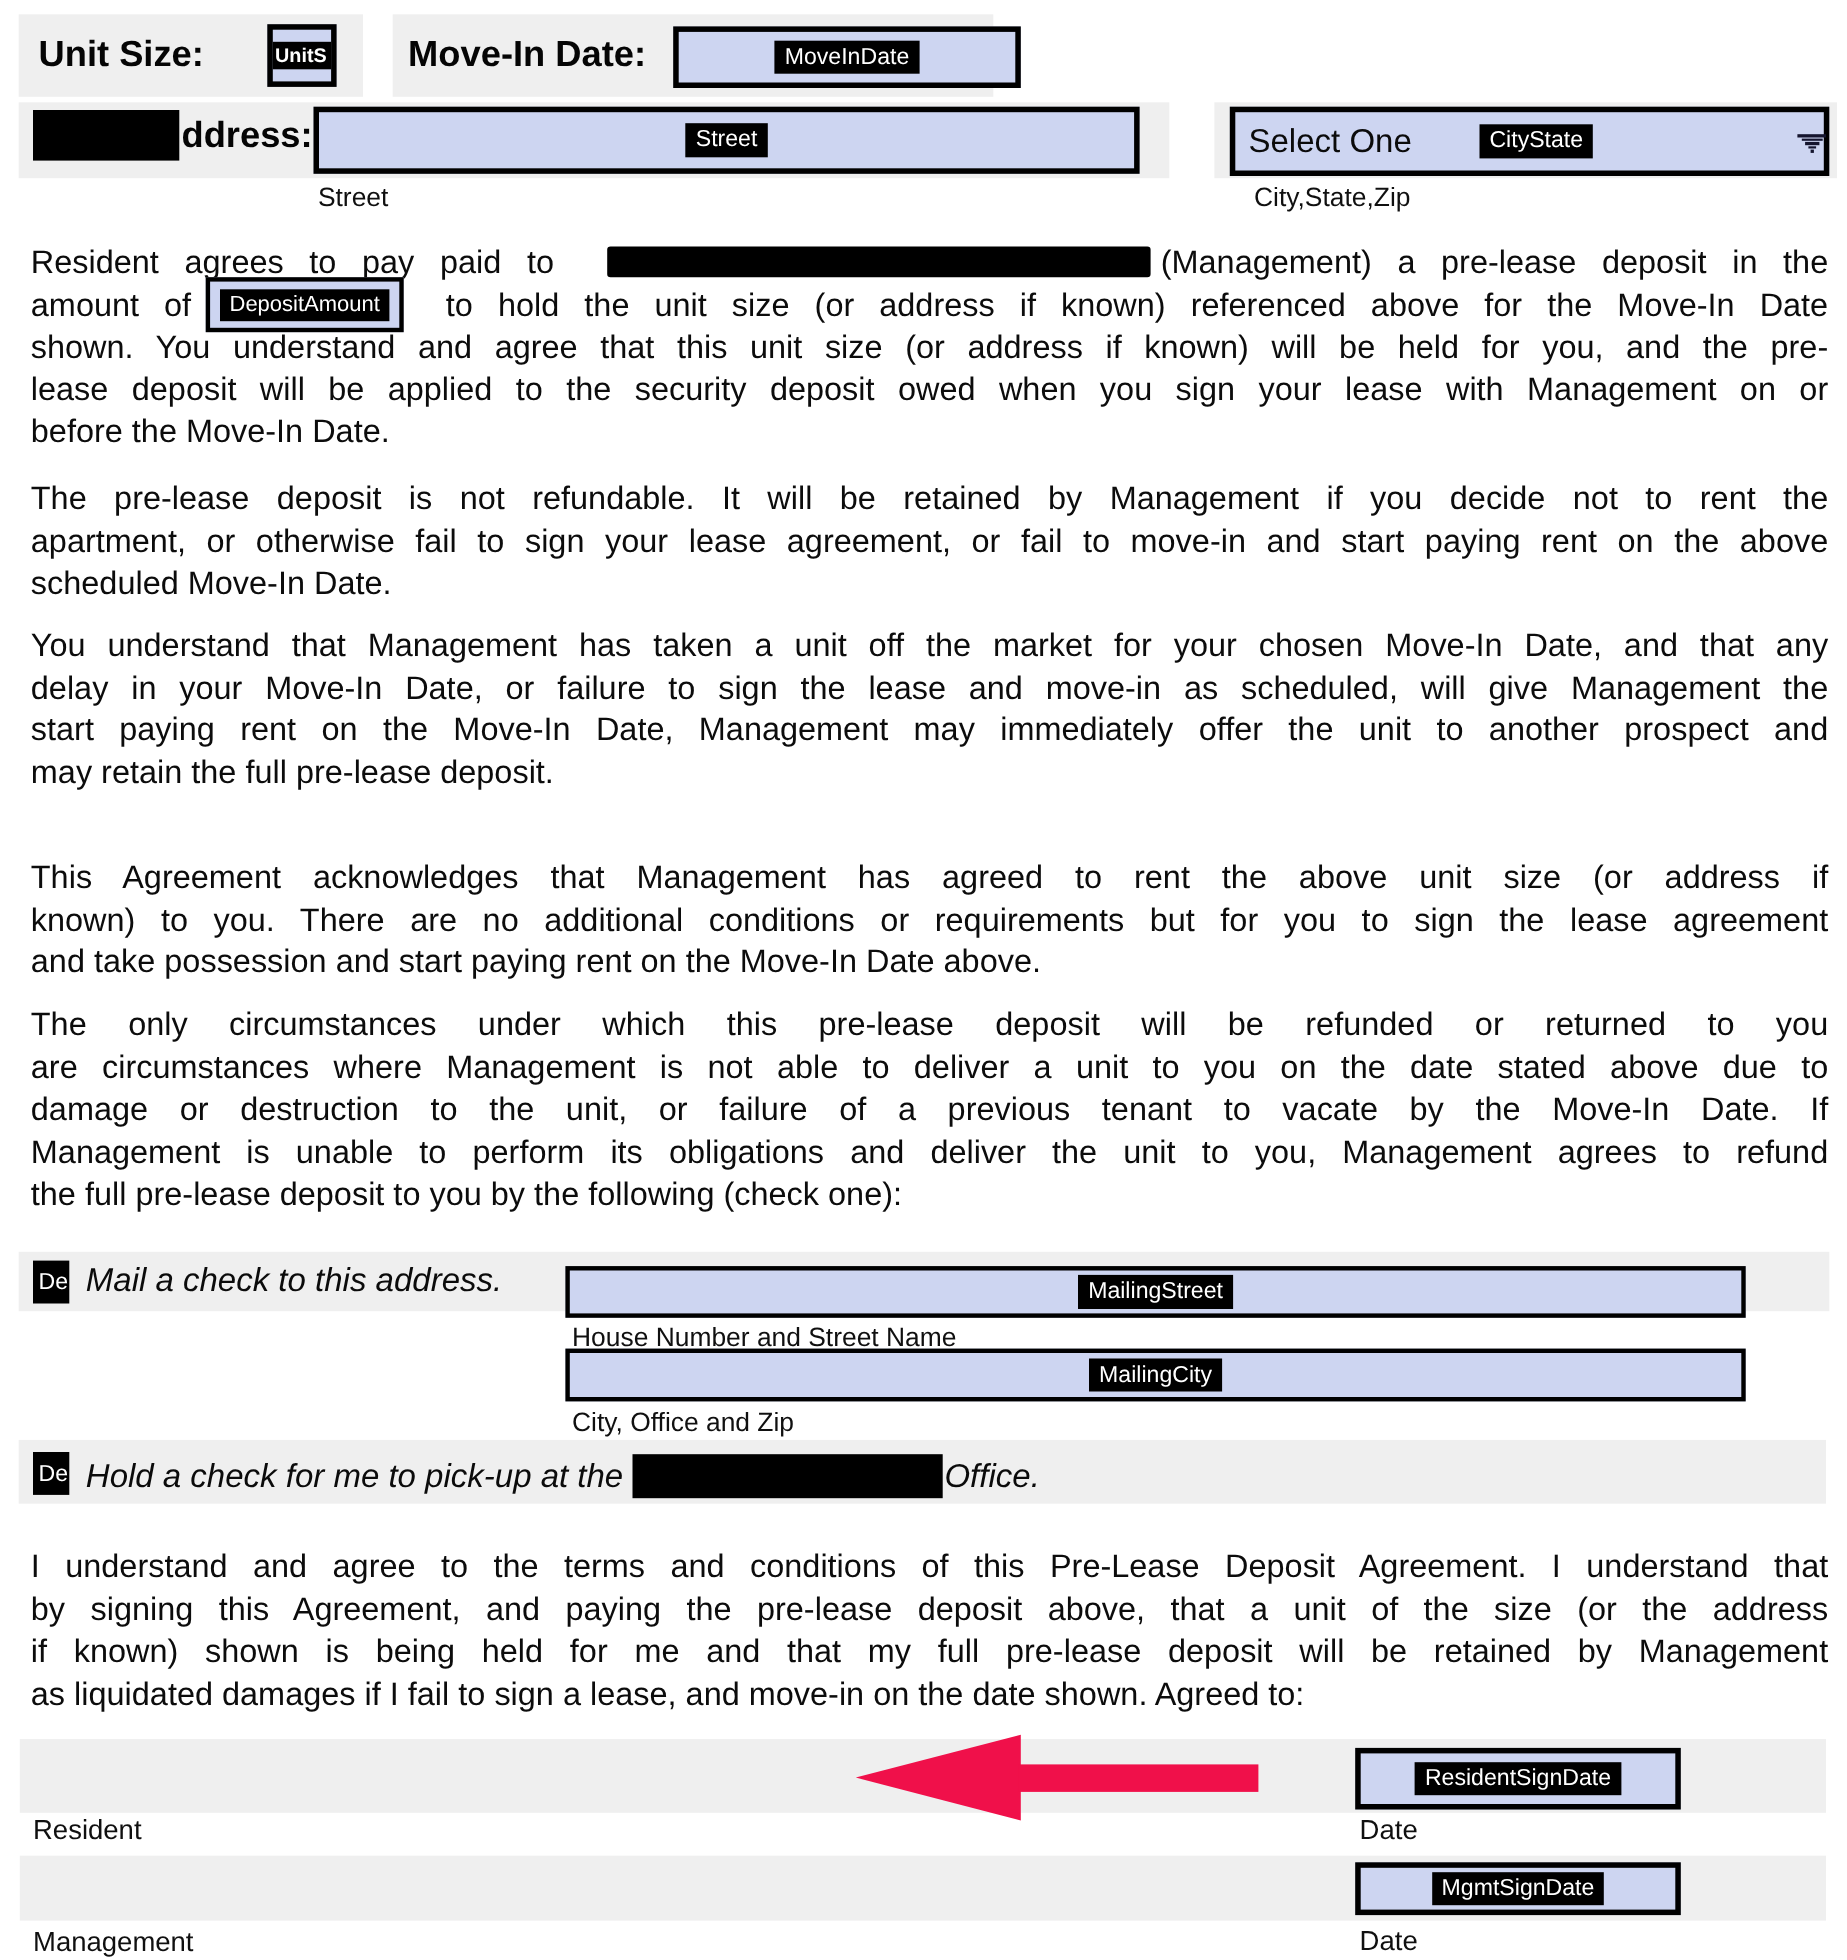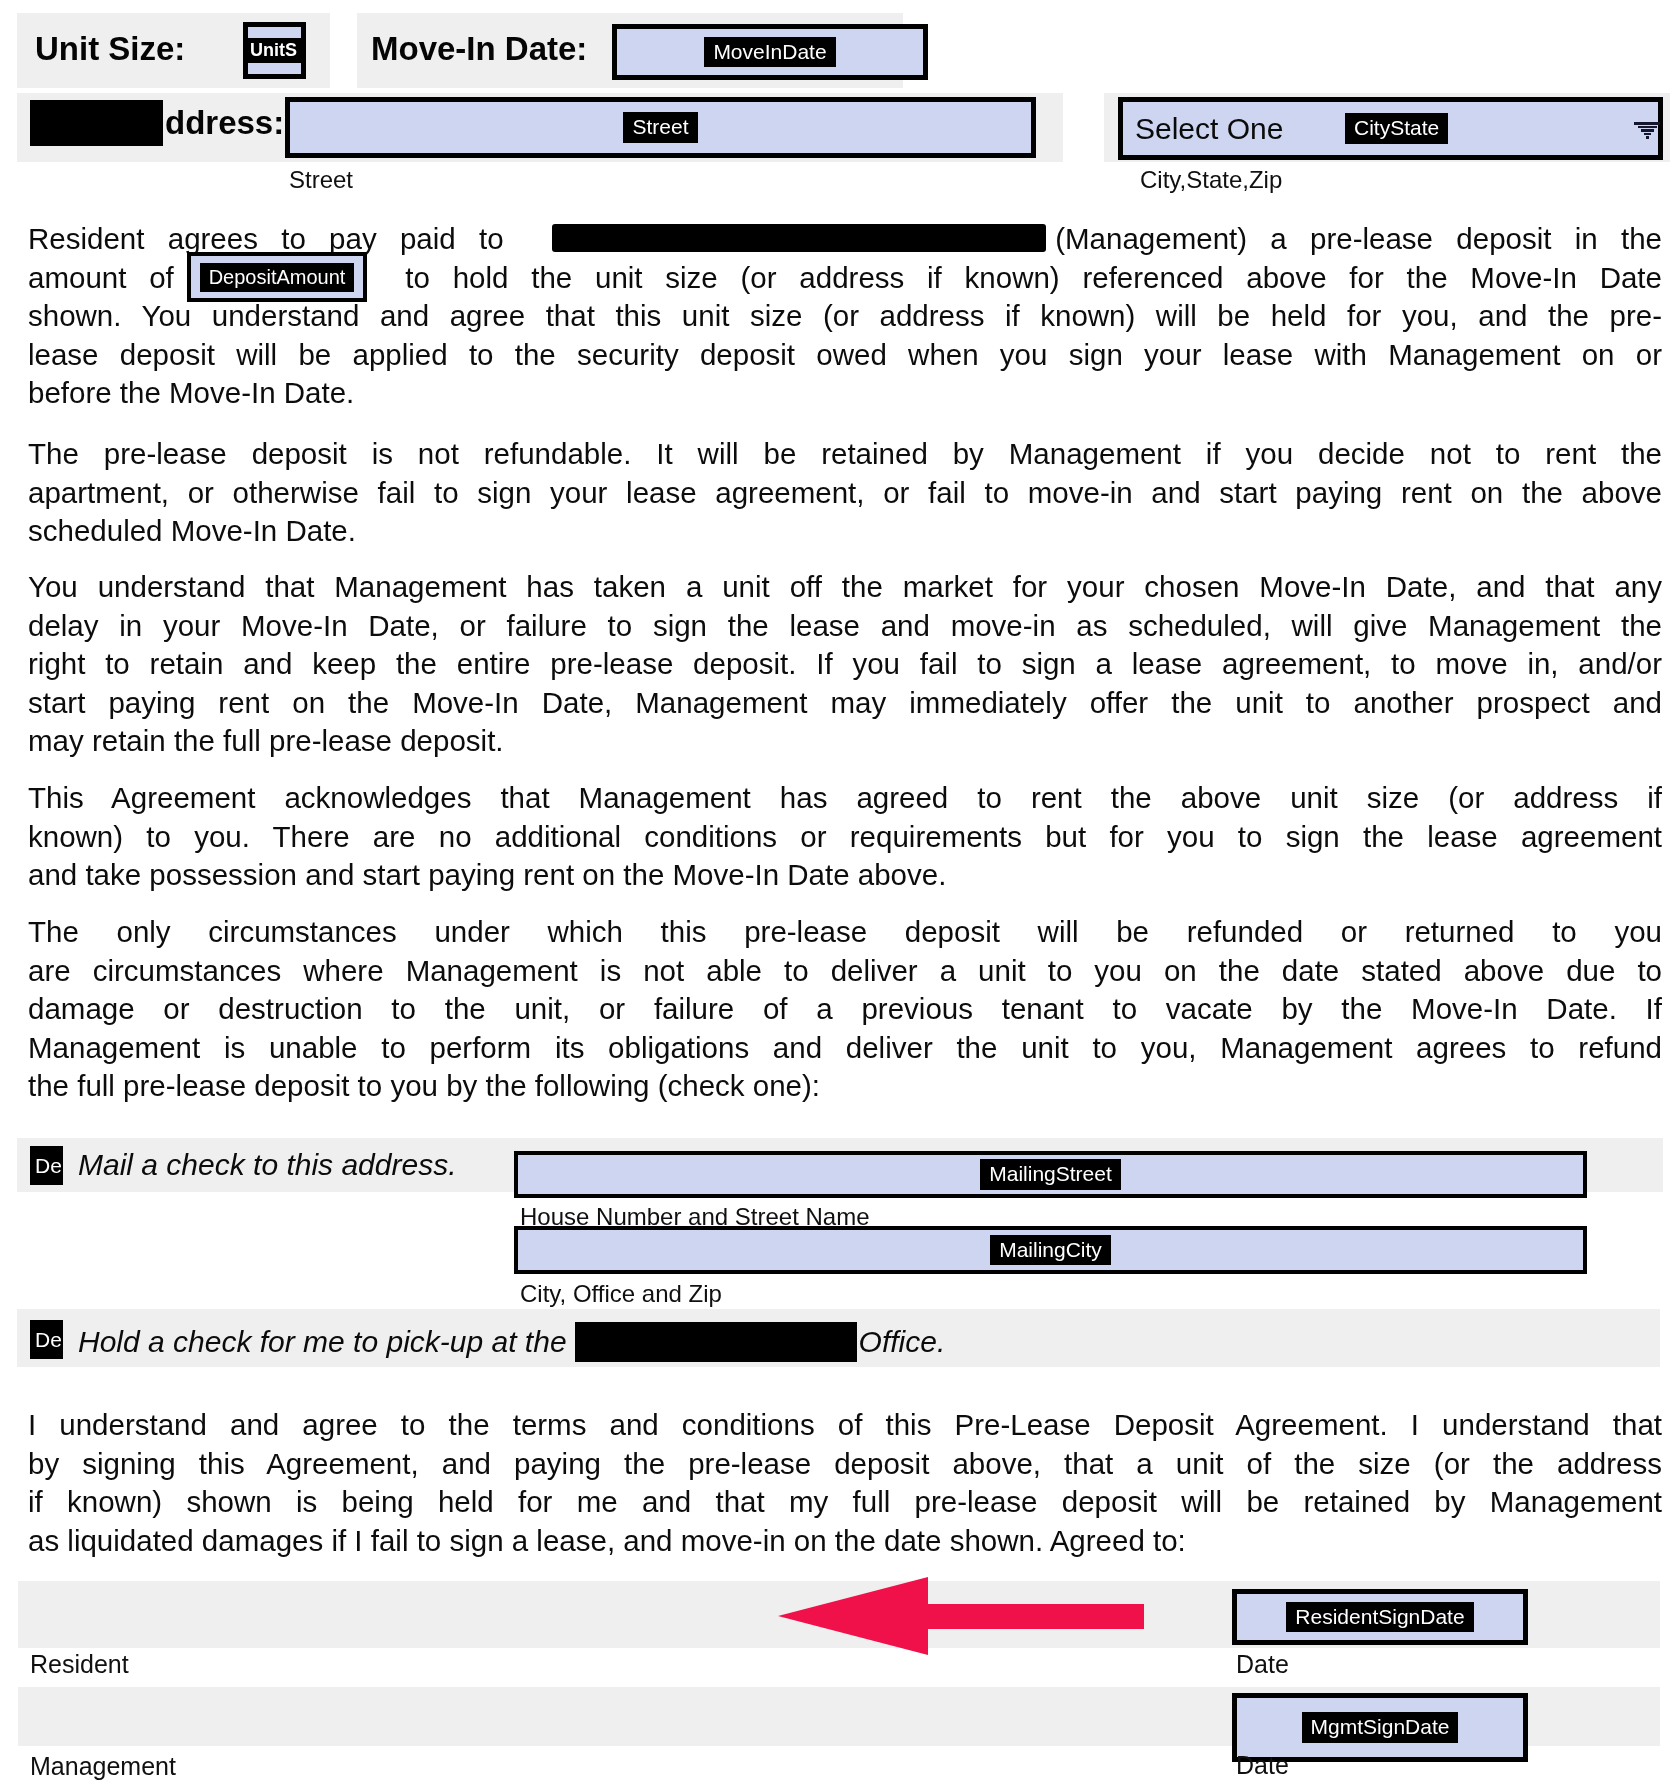--- a/index.html
+++ b/index.html
@@ -83,21 +83,20 @@
 
   <div class="para" style="top:435px;">
     <div class="line j">The pre-lease deposit is not refundable.  It will be retained by Management if you decide not to rent the</div>
     <div class="line j">apartment, or otherwise fail to sign your lease agreement, or fail to move-in and start paying rent on the above</div>
     <div class="line">scheduled Move-In Date.</div>
   </div>
 
   <div class="para" style="top:568px;">
     <div class="line j">You understand that Management has taken a unit off the market for your chosen Move-In Date, and that any</div>
     <div class="line j">delay in your Move-In Date, or failure to sign the lease and move-in as scheduled, will give Management the</div>
-    <div class="line j">right to retain and keep the entire pre-lease deposit.  If you fail to sign a lease agreement, to move in, and/or</div>
     <div class="line j">start paying rent on the Move-In Date, Management may immediately offer the unit to another prospect and</div>
     <div class="line">may retain the full pre-lease deposit.</div>
   </div>
 
   <div class="para" style="top:779px;">
     <div class="line j">This Agreement acknowledges that Management has agreed to rent the above unit size (or address if</div>
     <div class="line j">known) to you.  There are no additional conditions or requirements but for you to sign the lease agreement</div>
     <div class="line">and take possession and start paying rent on the Move-In Date above.</div>
   </div>
 
@@ -135,19 +134,19 @@
   <div class="band" style="left:18px;top:1581px;width:1642px;height:67px;"></div>
   <div class="arrow-head"></div>
   <div class="arrow-shaft"></div>
   <div class="fieldbox thick" style="left:1232px;top:1589px;width:296px;height:56px;">
     <span class="tag">ResidentSignDate</span>
   </div>
   <div class="sig-lbl" style="left:30px;top:1650px;">Resident</div>
   <div class="sig-lbl" style="left:1236px;top:1650px;">Date</div>
 
   <div class="band" style="left:18px;top:1687px;width:1642px;height:59px;"></div>
-  <div class="fieldbox thick" style="left:1232px;top:1693px;width:296px;height:69px;">
+  <div class="fieldbox thick" style="left:1232px;top:1693px;width:296px;height:48px;">
     <span class="tag">MgmtSignDate</span>
   </div>
   <div class="sig-lbl" style="left:30px;top:1752px;">Management</div>
   <div class="sig-lbl" style="left:1236px;top:1751px;">Date</div>
 
 </div>
 
 </body></html>

